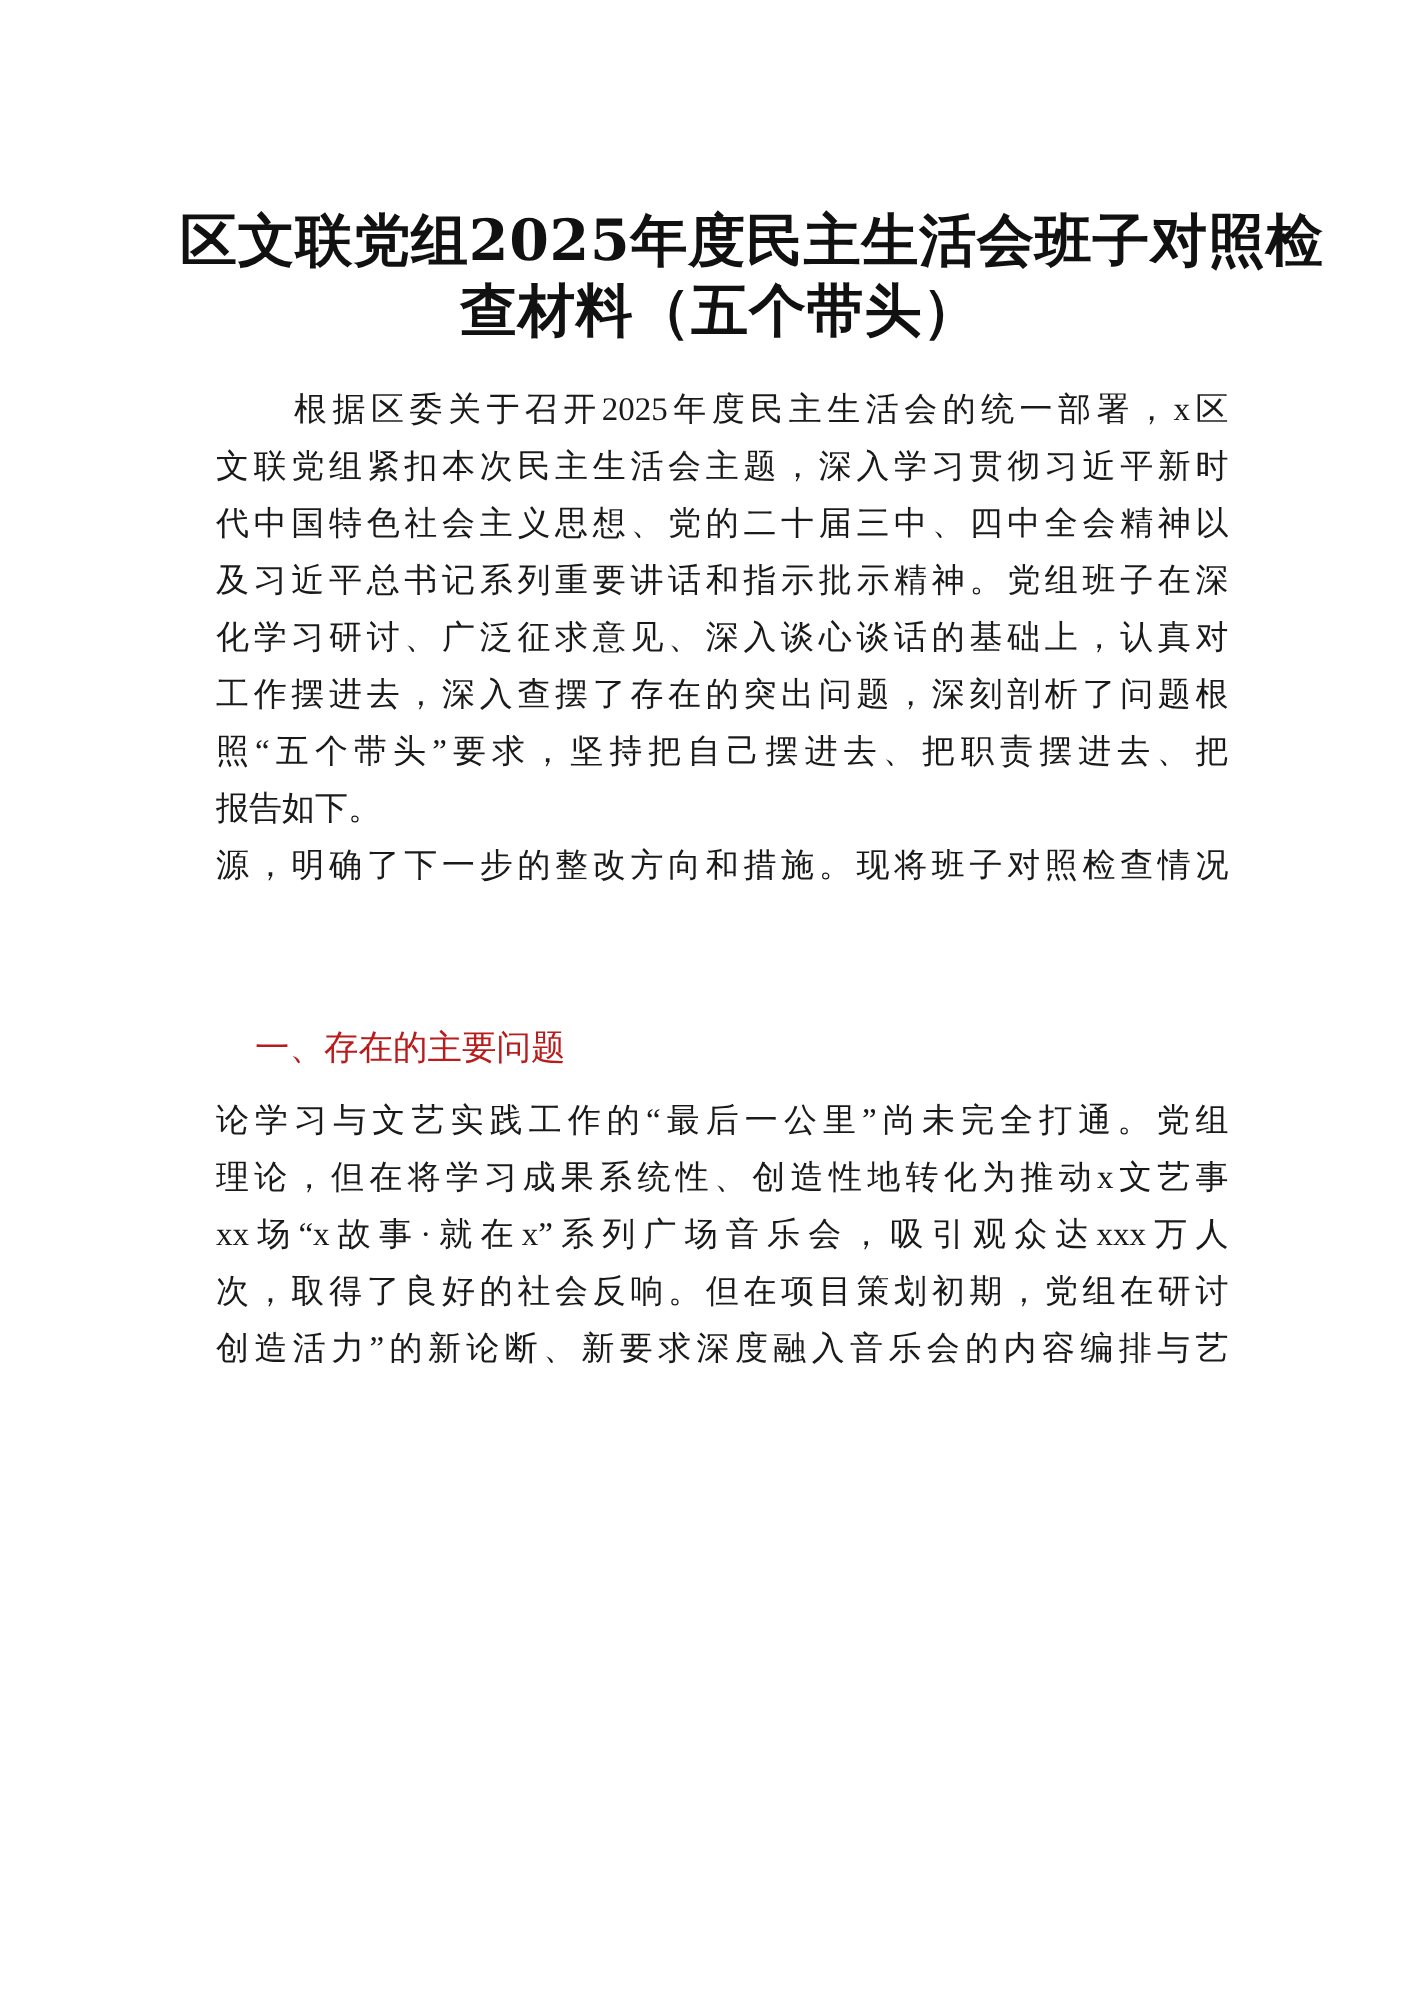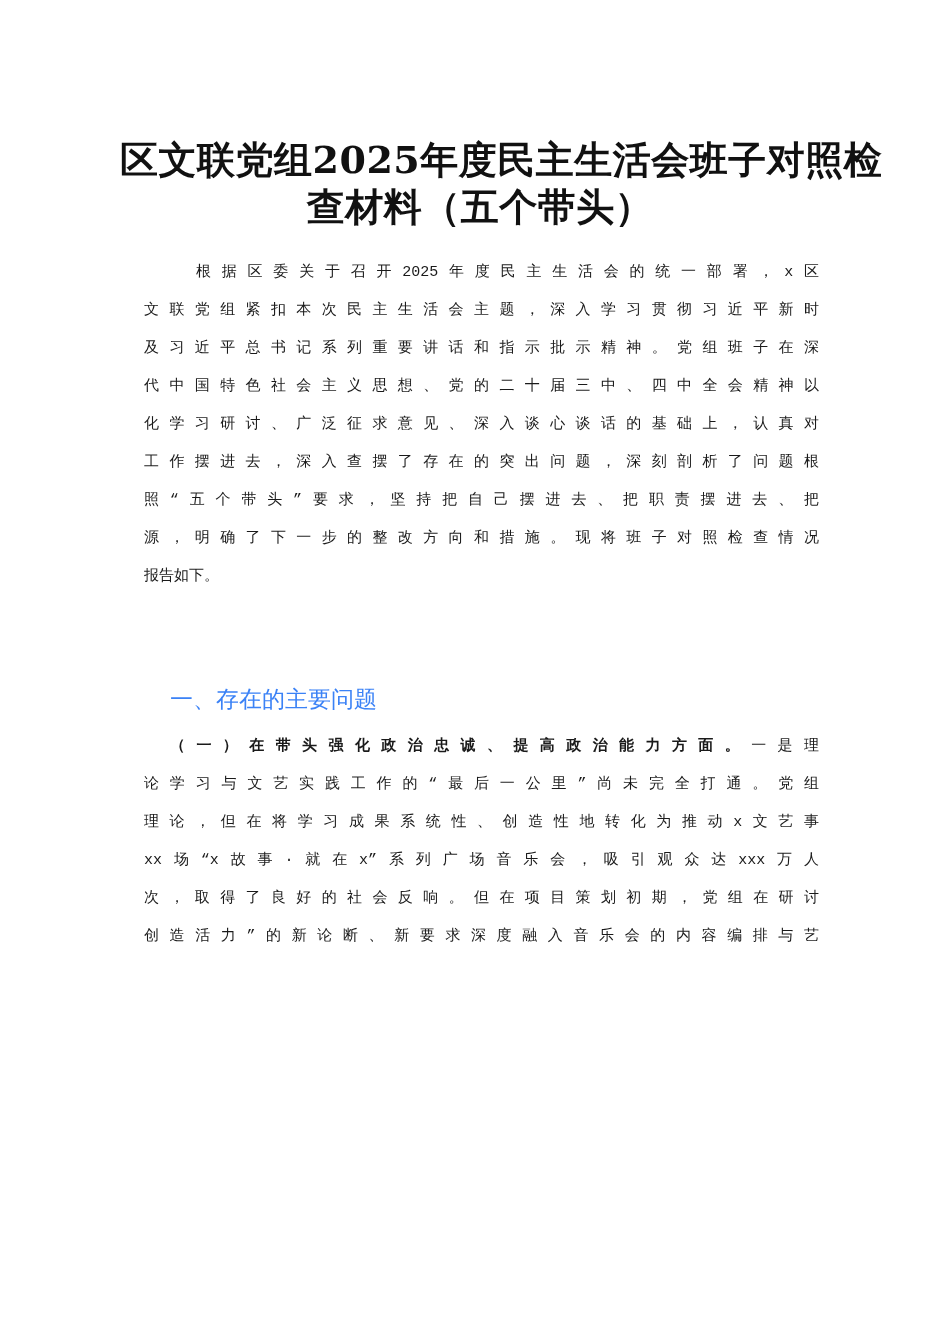--- a/index.html
+++ b/index.html
@@ -7,57 +7,56 @@
   .page { position: absolute; left: 0; top: 0; width: 950px; height: 1044px; background: #ffffff; }
   .title {
     position: absolute; left: 120px; width: 720px; top: 136px;
     font-family: "DejaVu Serif", "Liberation Serif", serif;
     font-weight: bold; font-size: 38px; line-height: 47px; color: #111;
     text-align: center; letter-spacing: 0.5px;
   }
   .title .tline { display: block; white-space: nowrap; }
   .body {
     position: absolute; left: 144px; width: 675px;
-    font-family: Liberation Mono, monospace;
-    font-size: 15px; line-height: 38px; color: #1a1a1a;
+    font-family: Liberation Serif, serif;
+    font-size: 22px; line-height: 38px; color: #1a1a1a;
   }
   .line { display: block; white-space: nowrap; text-align: justify; text-align-last: justify; height: 38px; overflow: hidden; }
   .line.last { text-align-last: left; }
   .line.indent { padding-left: 26px; }
   #intro { top: 254px; }
-  #heading { top: 680px; left: 170px; font-family: "DejaVu Sans", "Liberation Sans", sans-serif; font-size: 23px; line-height: 38px; color: #3b82f6; position: absolute; }
+  #heading { top: 680px; left: 170px; font-family: "DejaVu Sans", "Liberation Sans", sans-serif; font-size: 23px; line-height: 38px; color: #b91c1c; position: absolute; }
   #section1 { top: 728px; }
   .lead { font-weight: bold; }
 </style>
 </head>
 <body>
 
 <div class="page">
 
   <div class="title">
     <span class="tline">区文联党组2025年度民主生活会班子对照检</span>
     <span class="tline">查材料（五个带头）</span>
   </div>
 
   <div class="body" id="intro">
     <span class="line indent" style="padding-left:52px">根据区委关于召开2025年度民主生活会的统一部署，x区</span>
     <span class="line">文联党组紧扣本次民主生活会主题，深入学习贯彻习近平新时</span>
+    <span class="line">代中国特色社会主义思想、党的二十届三中、四中全会精神以</span>
     <span class="line">及习近平总书记系列重要讲话和指示批示精神。党组班子在深</span>
-    <span class="line">代中国特色社会主义思想、党的二十届三中、四中全会精神以</span>
     <span class="line">化学习研讨、广泛征求意见、深入谈心谈话的基础上，认真对</span>
     <span class="line">工作摆进去，深入查摆了存在的突出问题，深刻剖析了问题根</span>
     <span class="line">照“五个带头”要求，坚持把自己摆进去、把职责摆进去、把</span>
+    <span class="line last">报告如下。</span>
     <span class="line">源，明确了下一步的整改方向和措施。现将班子对照检查情况</span>
-    <span class="line last">报告如下。</span>
   </div>
 
   <div id="heading">一、存在的主要问题</div>
 
   <div class="body" id="section1">
-    <span class="line" style="padding-left:26px"><span class="lead">（一）在带头强化政治忠诚、提高政治能力方面。</span><span>一是理</span></span>
     <span class="line">论学习与文艺实践工作的“最后一公里”尚未完全打通。党组</span>
     <span class="line">理论，但在将学习成果系统性、创造性地转化为推动x文艺事</span>
     <span class="line">xx场“x故事·就在x”系列广场音乐会，吸引观众达xxx万人</span>
     <span class="line">次，取得了良好的社会反响。但在项目策划初期，党组在研讨</span>
     <span class="line">创造活力”的新论断、新要求深度融入音乐会的内容编排与艺</span>
   </div>
 
 </div>
 
 </body></html>

